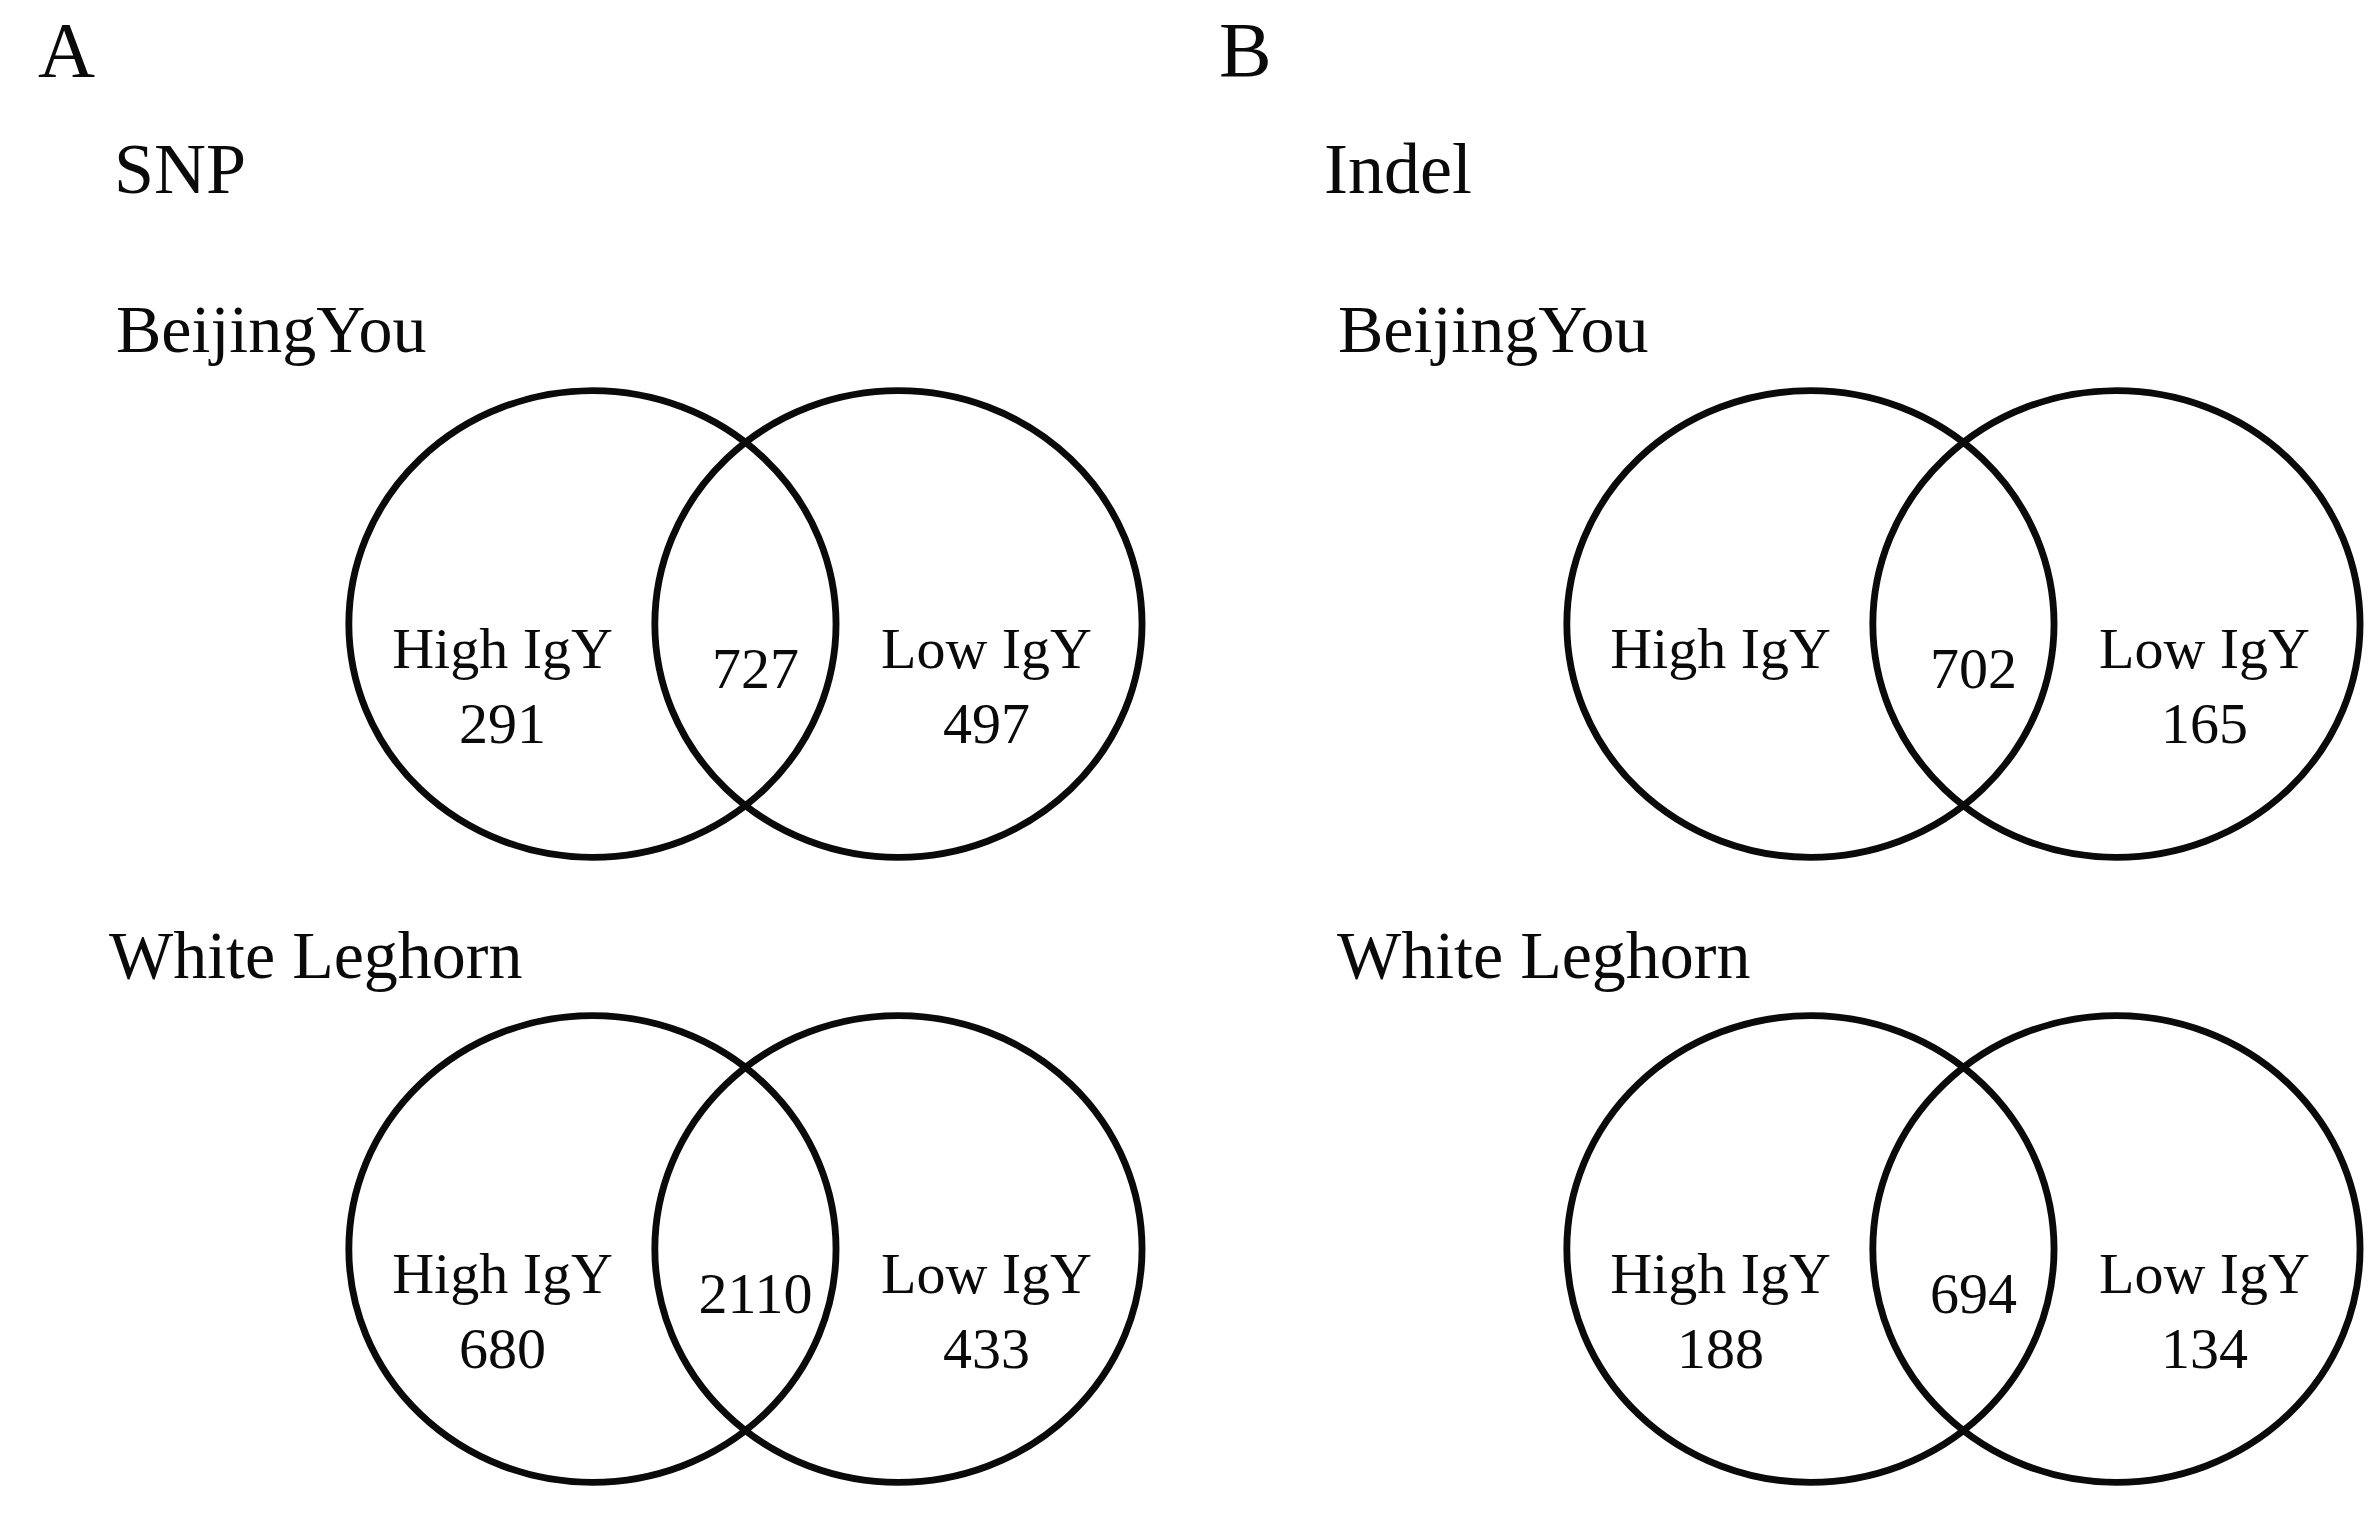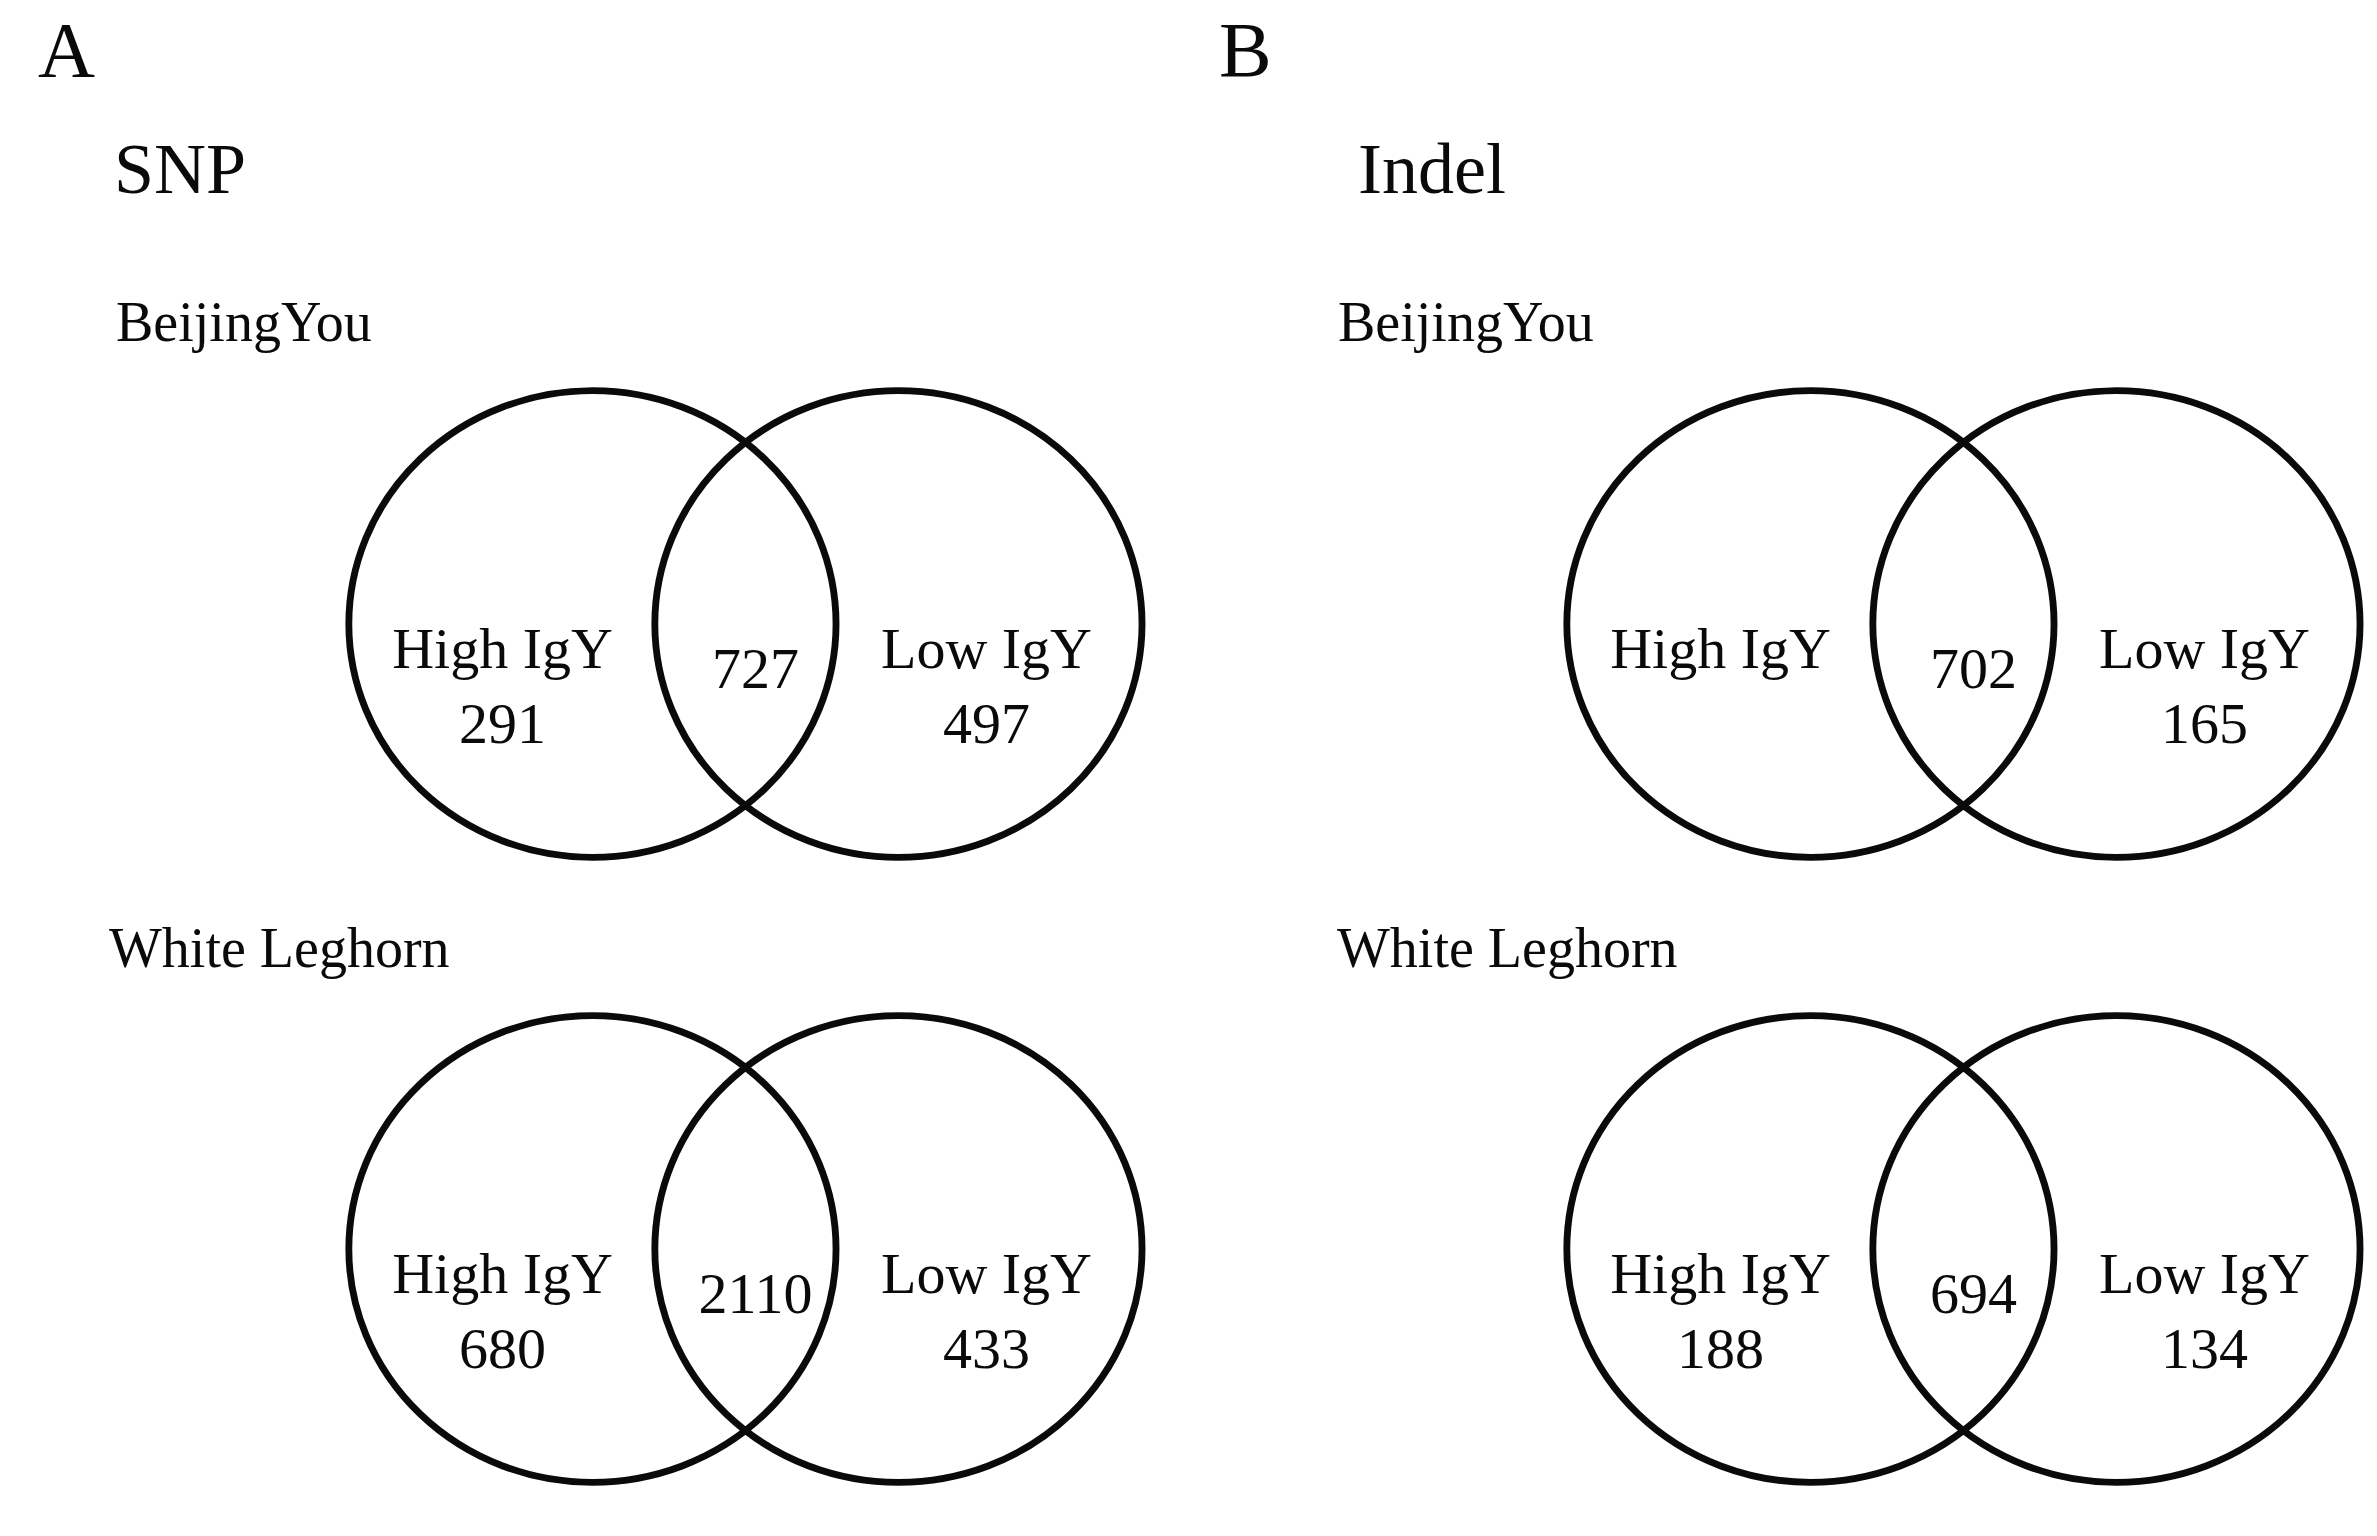--- a/index.html
+++ b/index.html
@@ -22,21 +22,21 @@
     line-height: 1.1;
     color: #0a0a0a;
   }
   .panel-heading {
     font-size: 72px;
     font-weight: normal;
     line-height: 1.1;
     color: #0a0a0a;
   }
   .venn-title {
-    font-size: 56px;
+    font-size: 68px;
     font-weight: normal;
     line-height: 1.1;
     margin: 0;
     color: #0a0a0a;
     white-space: nowrap;
   }
 
   .venn {
     position: absolute;
     width: 812px;
@@ -106,21 +106,21 @@
   </div>
   <div class="vlabel overlap">2110</div>
   <div class="vlabel set-right">
     <div>Low IgY</div>
     <div>433</div>
   </div>
 </div>
 
 <div class="abs panel-letter" style="left:1219px; top:6.8px;">B</div>
 
-<div class="abs panel-heading" style="left:1358px; top:130px;">Indel</div>
+<div class="abs panel-heading" style="left:1324px; top:130px;">Indel</div>
 
 <div class="abs venn-title" style="left:1338px; top:292px;">BeijingYou</div>
 
 <div class="venn" style="left:1560px; top:359px;">
   <svg viewBox="0 0 950 620">
     <ellipse cx="293" cy="310" rx="285" ry="273"></ellipse>
     <ellipse cx="651" cy="310" rx="285" ry="273"></ellipse>
   </svg>
   <div class="vlabel set-left">
     <div>High IgY</div>

